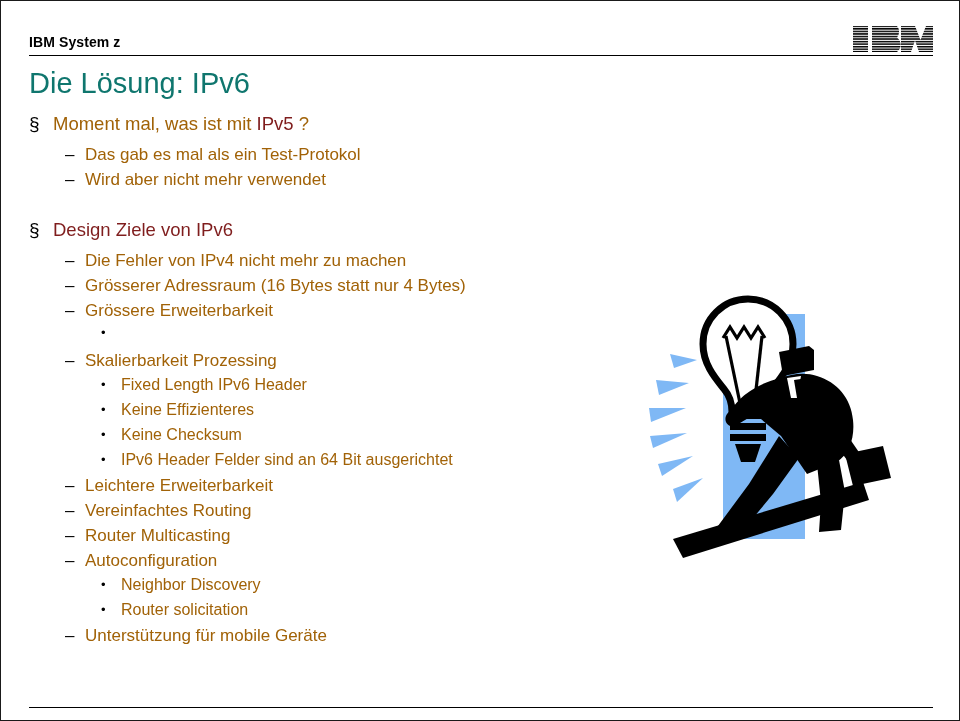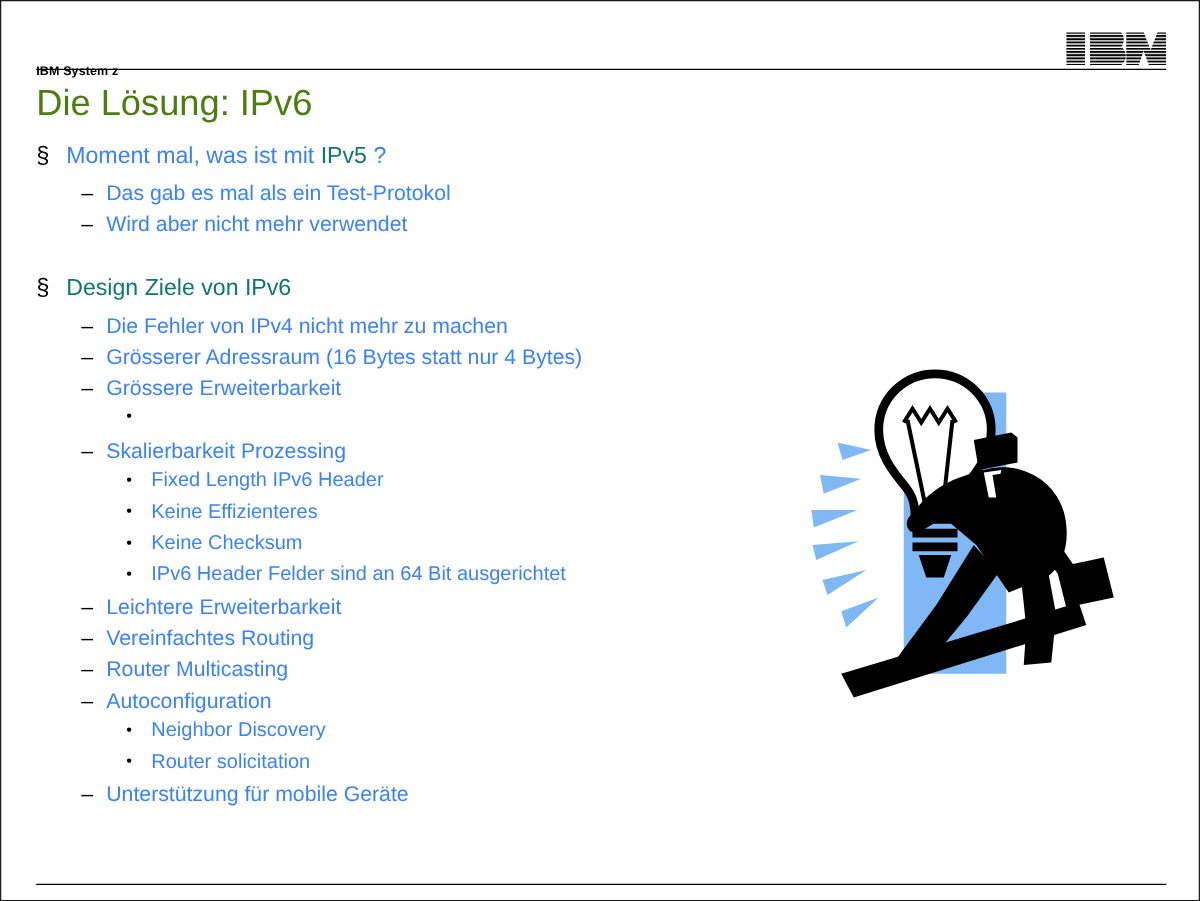--- a/index.html
+++ b/index.html
@@ -25,22 +25,22 @@
   .header {
     position: absolute;
     left: 0;
     top: 0;
     width: 100%;
     height: 56px;
   }
   .brand-line {
     position: absolute;
     left: 28px;
-    top: 51px;
-    font-size: 10px;
+    top: 33px;
+    font-size: 14px;
     font-weight: bold;
     color: #000000;
     letter-spacing: 0.1px;
     white-space: nowrap;
   }
   .header-rule {
     position: absolute;
     left: 28px;
     top: 54px;
     width: 904px;
@@ -54,21 +54,21 @@
     width: 80px;
     height: 32px;
   }
 
   
   .slide-title {
     position: absolute;
     left: 28px;
     top: 66px;
     font-size: 29px;
-    color: #4d7c0f;
+    color: #0f766e;
     white-space: nowrap;
   }
 
   
   .content {
     position: absolute;
     left: 0;
     top: 112px;
     width: 640px;
   }
@@ -113,22 +113,22 @@
   }
   .lvl3 .marker {
     width: 20px;
     font-size: 13px;
     position: relative;
     top: -1px;
   }
 
   .spacer { height: 24px; }
 
-  .accent { color: #0f766e; }
-  .plain  { color: #3b82f6; }
+  .accent { color: #7f1d1d; }
+  .plain  { color: #a16207; }
 
   
   .art {
     position: absolute;
     left: 630px;
     top: 285px;
     width: 310px;
     height: 285px;
   }
 

